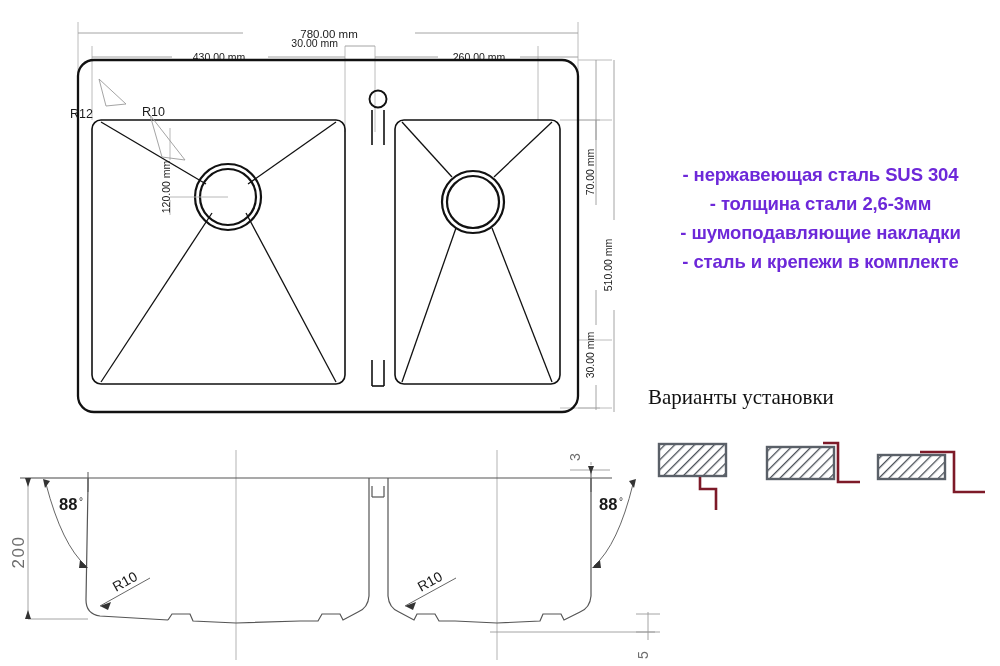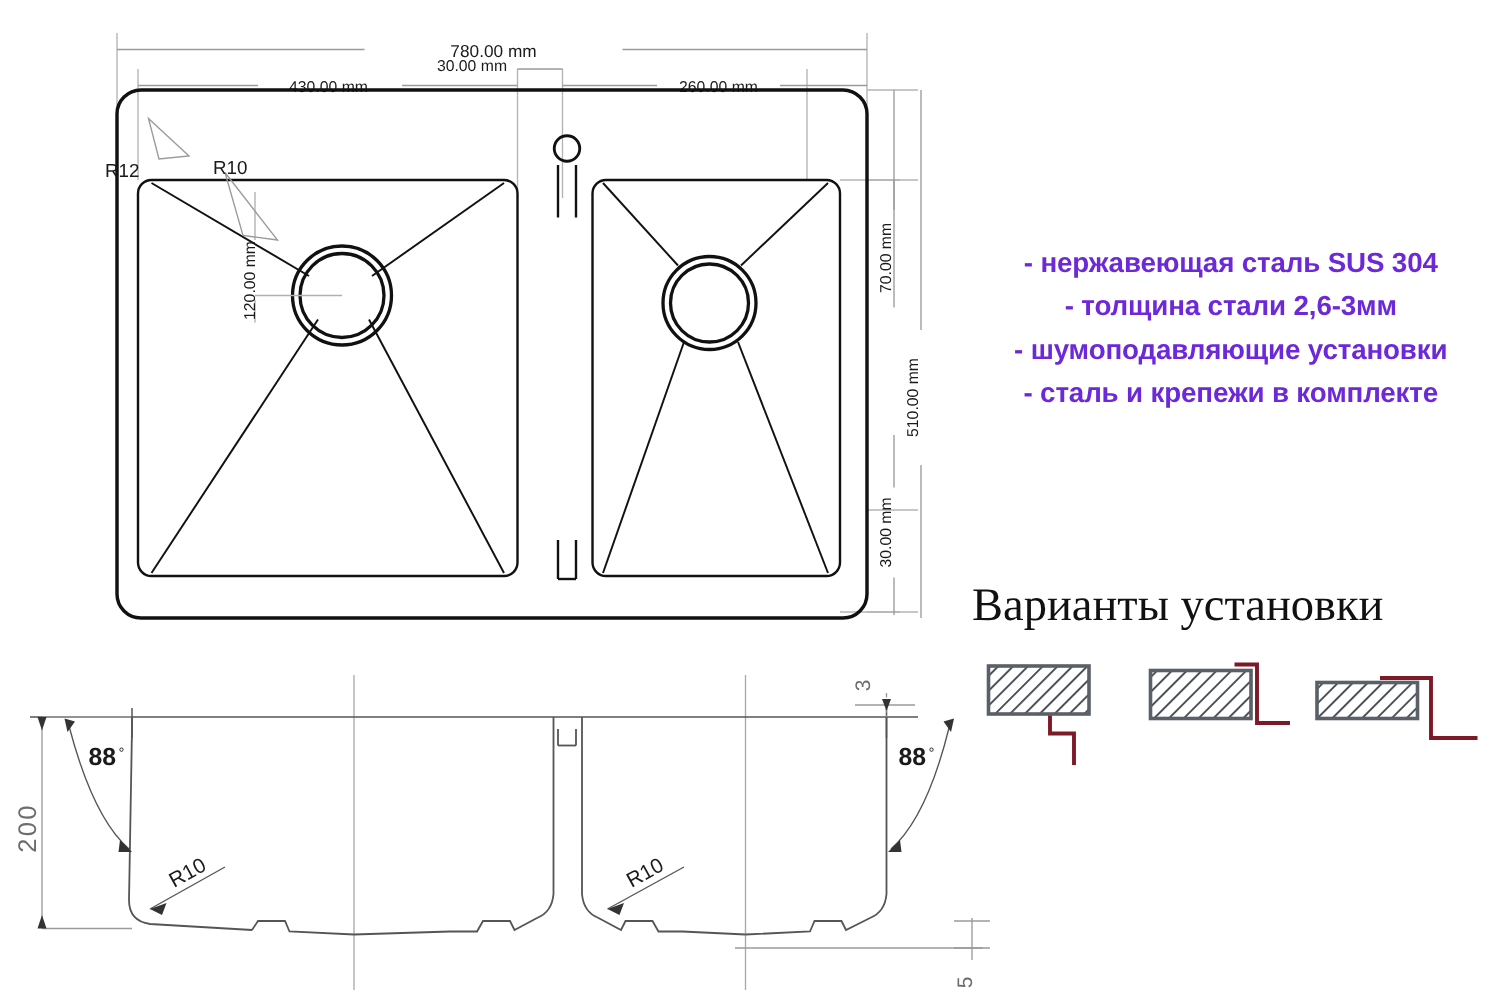--- a/index.html
+++ b/index.html
@@ -42,21 +42,21 @@
     line-height: 29px;
     color: #6d28d9;
     white-space: nowrap;
     letter-spacing: -0.1px;
   }
   .install-title {
     position: absolute;
     left: 648px;
     top: 385px;
     font-family: "Liberation Serif", serif;
-    font-size: 31px;
+    font-size: 21px;
     font-weight: 400;
     color: #111111;
     white-space: nowrap;
   }
   .dimtxt {
     font-family: "Liberation Sans", sans-serif;
     fill: #1a1a1a;
   }
   .dimtxt-gray {
     font-family: "Liberation Sans", sans-serif;
@@ -278,19 +278,19 @@
 
     <g>
       <rect x="878" y="455" width="67" height="24" fill="url(#hatch45)" stroke="#5a6068" stroke-width="2.4"></rect>
       <path d="M 920 452 L 954 452 L 954 492 L 985 492" fill="none" stroke="#7d1a28" stroke-width="2.6"></path>
     </g>
   </svg>
 
   <div class="spec-list">
     <div class="spec-line">- нержавеющая сталь SUS 304</div>
     <div class="spec-line">- толщина стали 2,6-3мм</div>
-    <div class="spec-line">- шумоподавляющие установки</div>
+    <div class="spec-line">- шумоподавляющие накладки</div>
     <div class="spec-line">- сталь и крепежи в комплекте</div>
   </div>
 
   <div class="install-title">Варианты установки</div>
 
 </div>
 
 </body></html>

